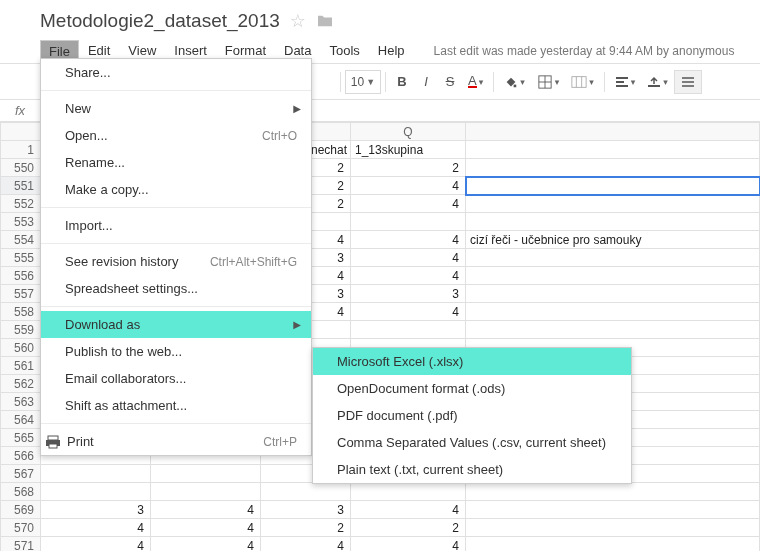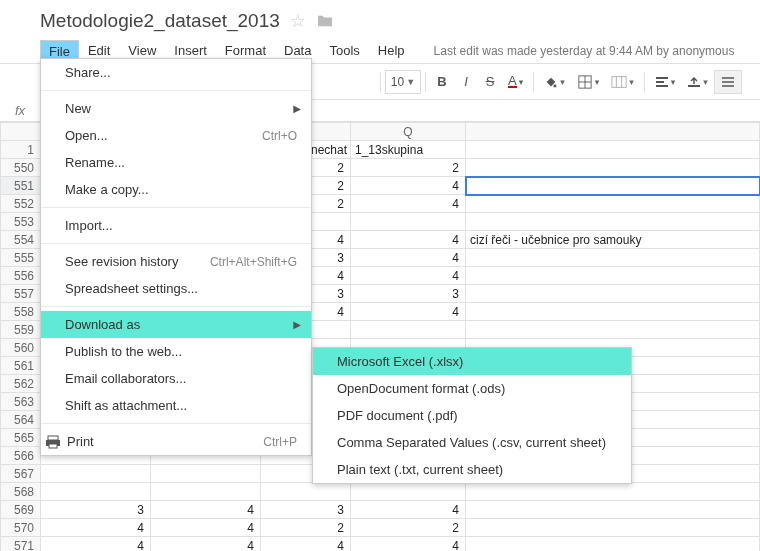--- a/index.html
+++ b/index.html
@@ -3,23 +3,23 @@
 <meta charset="utf-8">
 <style>
   * { box-sizing: border-box; margin: 0; padding: 0; font-family: Arial, "Helvetica Neue", Helvetica, sans-serif; }
   body { background: #fff; font-size: 13px; color: #222; width: 760px; height: 551px; overflow: hidden; position: relative; }
   .doc-title-row { padding: 10px 0 6px 40px; display: flex; align-items: center; gap: 10px; }
   .doc-title { font-size: 19px; color: #444; font-weight: 400; white-space: nowrap; }
   .star-icon { color: #ccc; font-size: 18px; }
   .folder-icon { width: 18px; height: 14px; display: inline-block; }
   .menubar { display: flex; align-items: center; padding: 0 0 0 40px; height: 26px; border-bottom: 1px solid #e0e0e0; }
   .menubar-item { font-size: 13px; color: #333; padding: 4px 9px; cursor: pointer; }
-  .menubar-item.active { background: #7dd3fc; border: 1px solid #ccc; border-bottom: none; padding: 3px 8px; }
+  .menubar-item.active { background: #a3a3a3; border: 1px solid #ccc; border-bottom: none; padding: 3px 8px; }
   .last-edit { font-size: 12px; color: #777; margin-left: 20px; white-space: nowrap; }
-  .toolbar { display: flex; align-items: center; padding: 6px 0 6px 0; border-bottom: 1px solid #e0e0e0; height: 36px; position: relative; margin-left: 40px; }
+  .toolbar { display: flex; align-items: center; padding: 6px 0 6px 0; border-bottom: 1px solid #e0e0e0; height: 36px; position: relative; }
   .tb-spacer { width: 336px; }
   .tb-btn { padding: 4px 6px; color: #555; font-size: 13px; display: flex; align-items: center; justify-content: center; min-width: 24px; height: 24px; }
   .tb-sep { width: 1px; height: 20px; background: #e0e0e0; margin: 0 4px; }
   .fontsize { border: 1px solid #d9d9d9; padding: 2px 4px; font-size: 12px; width: 36px; display: inline-flex; justify-content: center; }
   .dd { font-size: 9px; color: #666; margin-left: 2px; }
   .fx-row { display: flex; align-items: center; border-bottom: 1px solid #e0e0e0; height: 22px; }
   .fx-label { width: 40px; text-align: center; font-style: italic; color: #777; font-size: 13px; }
   .sheet-area { position: relative; }
   table.sheet { border-collapse: collapse; width: 100%; table-layout: fixed; }
   table.sheet th, table.sheet td { border: 1px solid #e0e0e0; font-size: 12px; height: 18px; padding: 0 3px; overflow: hidden; white-space: nowrap; }

